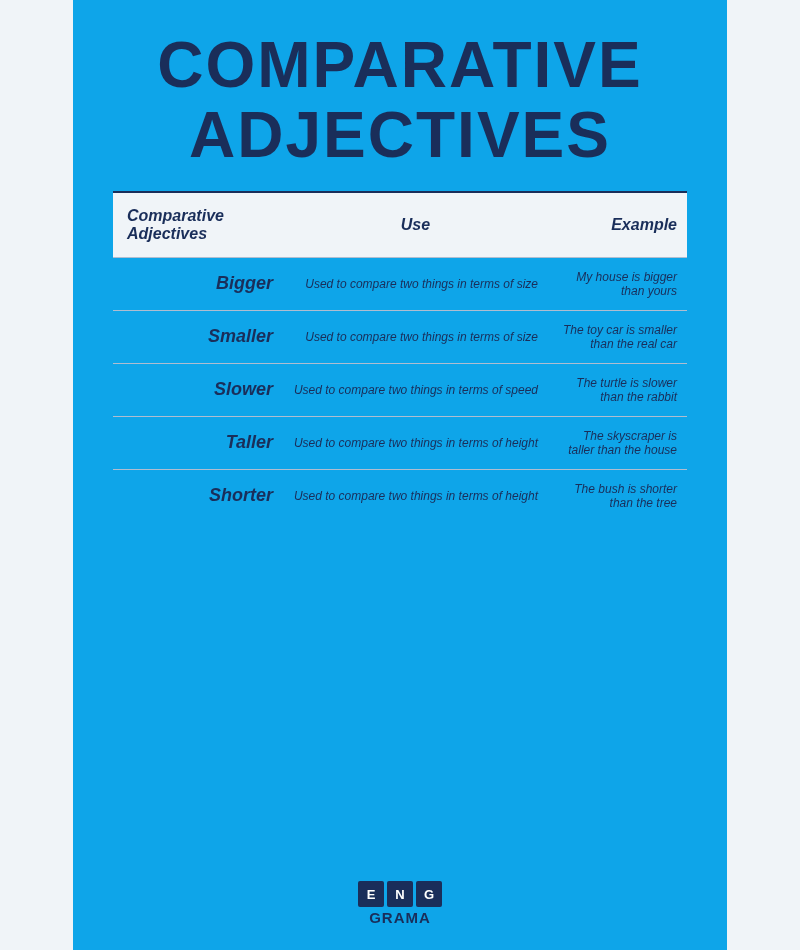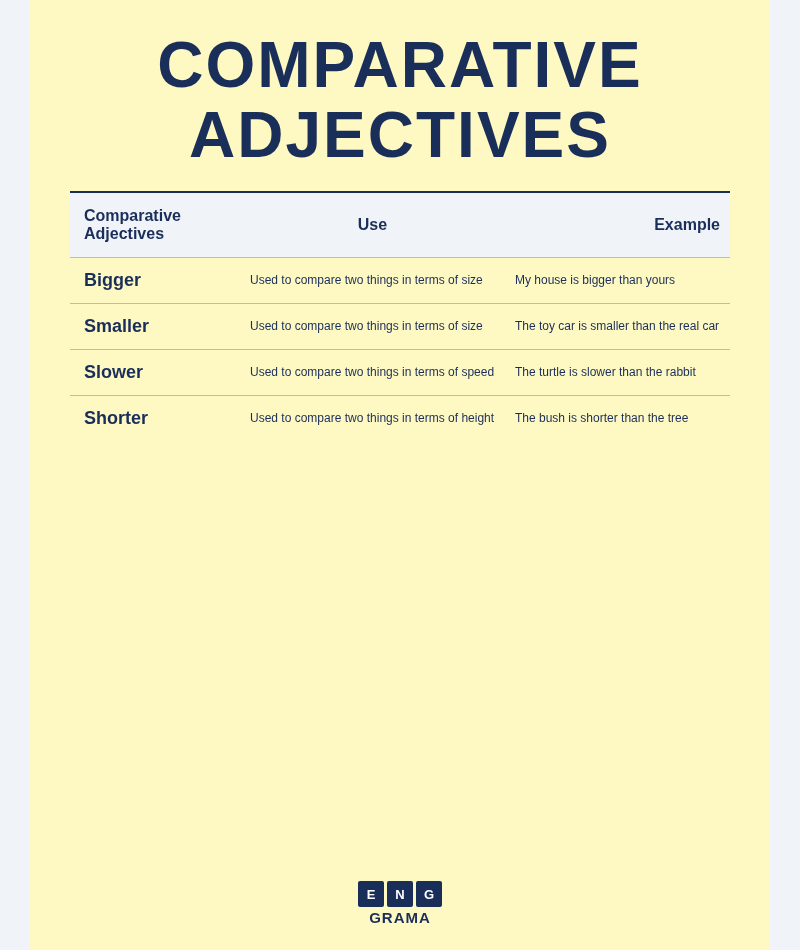--- a/index.html
+++ b/index.html
@@ -13,23 +13,23 @@
       height: 950px;
       background-color: #f0f4f8;
       font-family: 'Arial', sans-serif;
       display: flex;
       flex-direction: column;
       align-items: center;
       overflow: hidden;
     }
 
     .page-container {
-      width: 740px;
+      width: 654px;
       height: 950px;
-      background-color: #fef9c3;
+      background-color: #0ea5e9;
       display: flex;
       flex-direction: column;
       align-items: center;
       padding: 30px 40px 20px 40px;
     }
 
     .title-section {
       width: 100%;
       text-align: center;
       margin-bottom: 20px;
@@ -47,20 +47,21 @@
     .divider {
       width: 100%;
       height: 2px;
       background-color: #1a2e5a;
       margin-bottom: 0;
     }
 
     .table-container {
       width: 100%;
       flex: 1;
+      font-style: italic;
     }
 
     table {
       width: 100%;
       border-collapse: collapse;
     }
 
     thead tr {
       border-bottom: 1.5px solid #b0bdd0;
     }
@@ -84,20 +85,21 @@
       text-align: center;
     }
 
     th:nth-child(3) {
       width: auto;
       text-align: right;
     }
 
     tbody tr {
       border-bottom: 1px solid #b0bdd0;
+      text-align: right;
     }
 
     tbody tr:last-child {
       border-bottom: none;
     }
 
     td {
       padding: 12px 10px;
       color: #1a2e5a;
       font-size: 15px;
@@ -188,20 +190,25 @@
             <td>Smaller</td>
             <td>Used to compare two things in terms of size</td>
             <td>The toy car is smaller than the real car</td>
           </tr>
           <tr>
             <td>Slower</td>
             <td>Used to compare two things in terms of speed</td>
             <td>The turtle is slower than the rabbit</td>
           </tr>
           <tr>
+            <td>Taller</td>
+            <td>Used to compare two things in terms of height</td>
+            <td>The skyscraper is taller than the house</td>
+          </tr>
+          <tr>
             <td>Shorter</td>
             <td>Used to compare two things in terms of height</td>
             <td>The bush is shorter than the tree</td>
           </tr>
         </tbody>
     </table>
   </div>
 
   <div class="footer-logo">
     <div class="logo-boxes">

